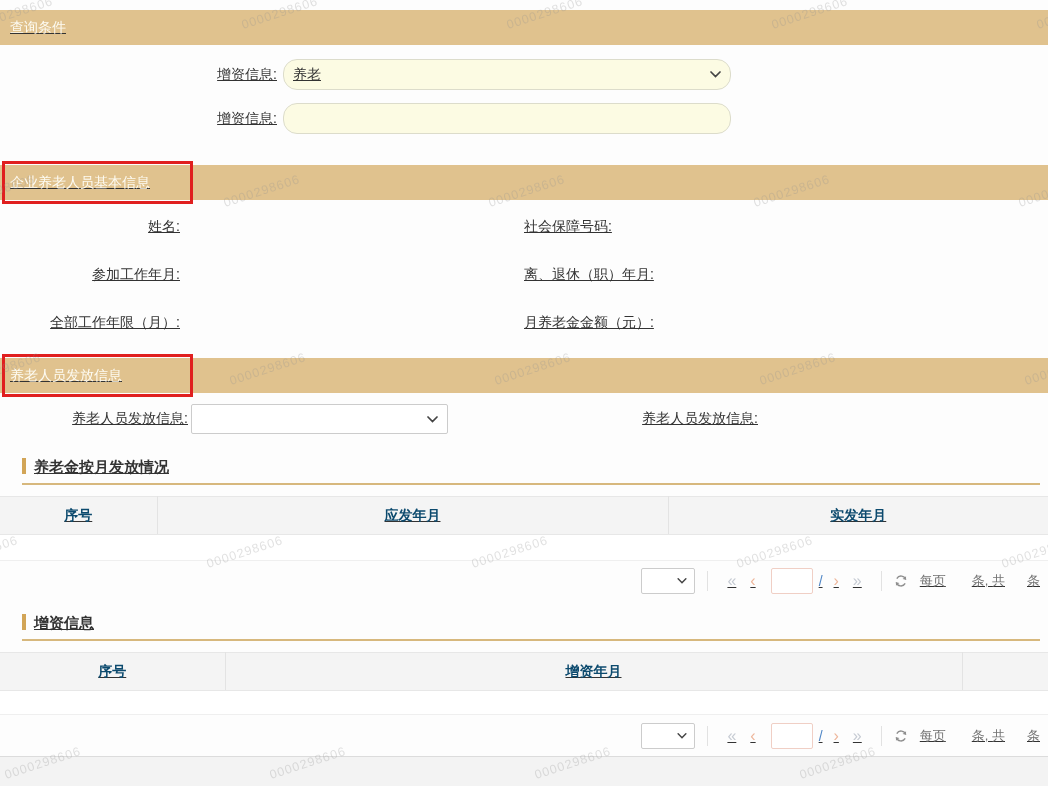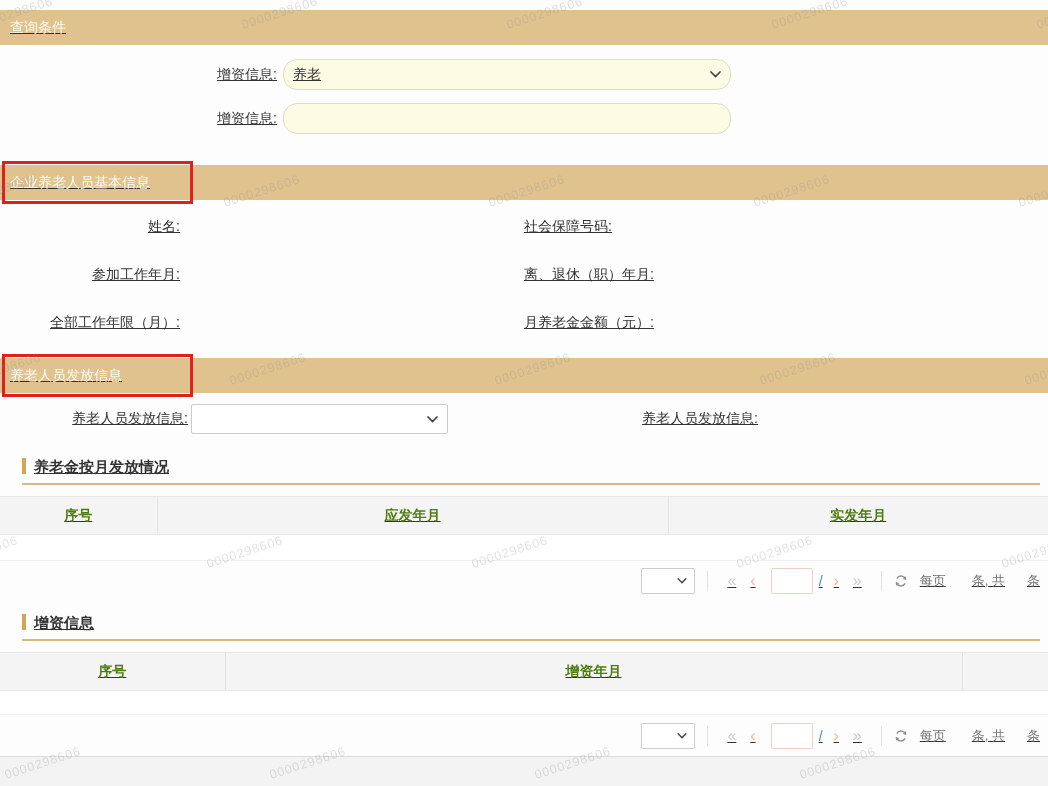--- a/index.html
+++ b/index.html
@@ -50,21 +50,21 @@
   
   .subsection { margin:0 8px 0 22px; }
   .sub-a { margin-top:24px; } .sub-b { margin-top:19px; }
   .sub-title { display:flex; align-items:flex-start; height:17px; }
   .sub-tick { width:4px; height:16px; background:#d2a557; margin-right:8px; }
   .sub-text { font-weight:bold; font-size:15px; color:#333; }
   .sub-line { margin-top:8px; height:2px; background:#d7b87d; }
   
   table { width:1048px; border-collapse:collapse; table-layout:fixed; margin-top:11px; }
   thead th {
-    height:38px; background:#f4f4f4; font-weight:bold; font-size:14px; color:#4d7c0f;
+    height:38px; background:#f4f4f4; font-weight:bold; font-size:14px; color:#0c4a6e;
     border-top:1px solid #e7e7e7; border-bottom:1px solid #e7e7e7;
     border-right:1px solid #e3e3e3; text-align:center;margin-left:8px;
   }
   thead th:last-child { border-right:none; }
   tbody td { height:26px; border-bottom:1px solid #efefef; background:#fff; }
   
   .pagination {
     margin-top:6px; height:28px; display:flex; align-items:center;
     justify-content:flex-end; padding-right:8px; font-size:13px; color:#555;
   }

